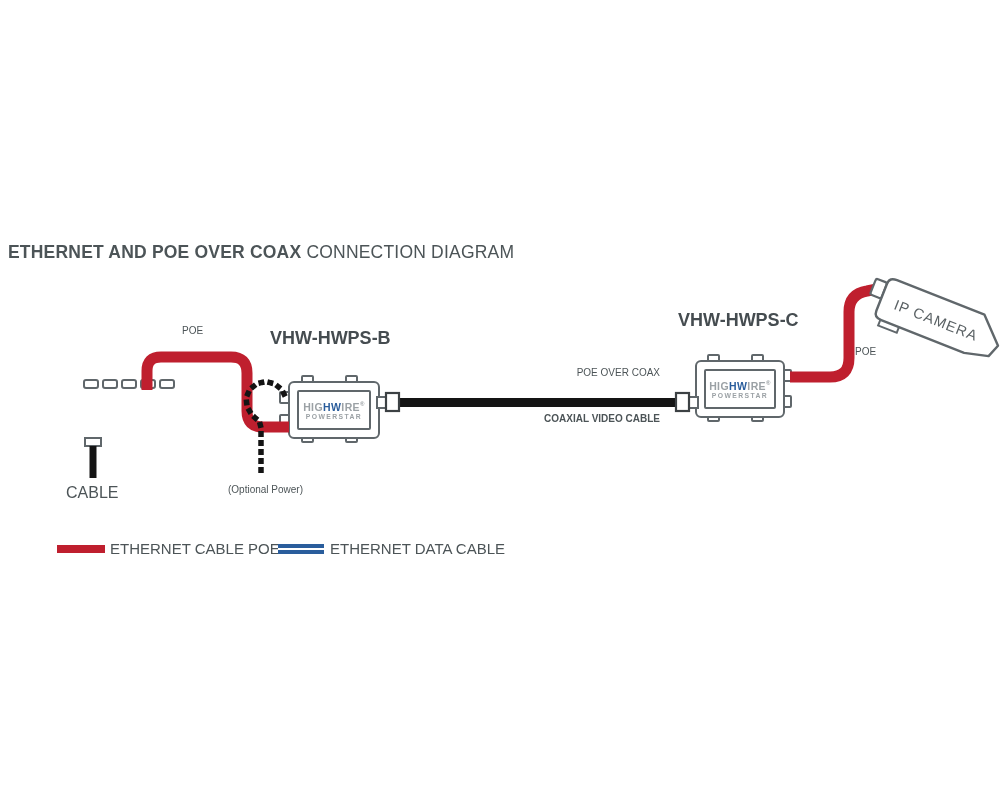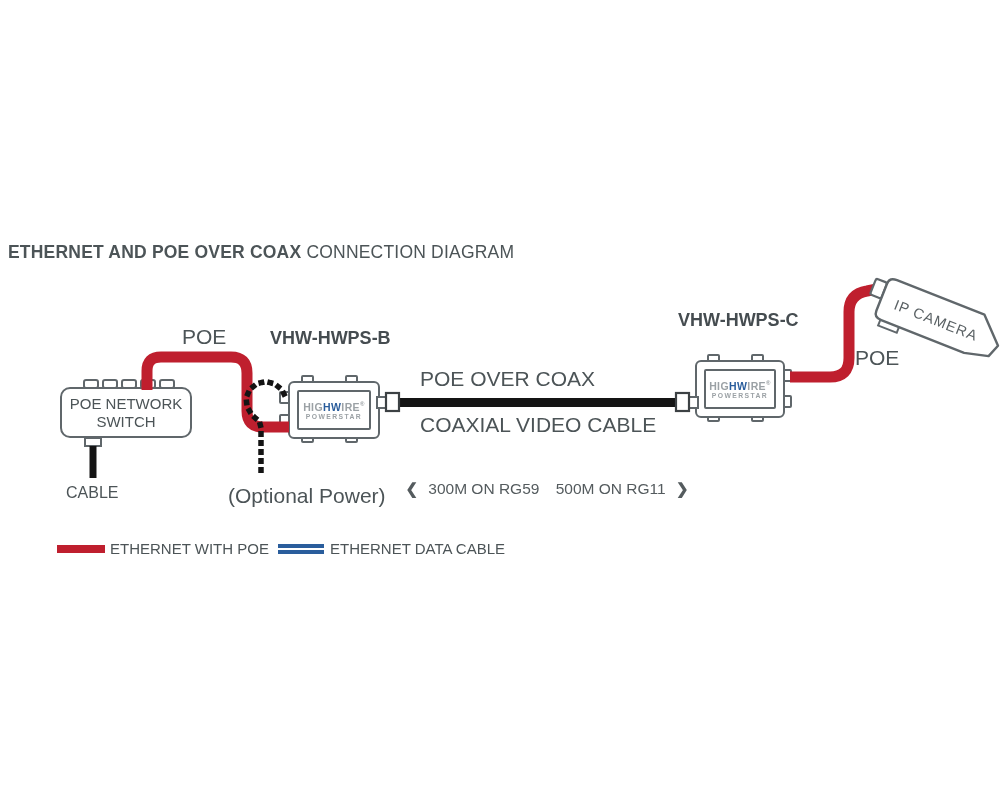--- a/index.html
+++ b/index.html
@@ -1,21 +1,21 @@
 <!DOCTYPE html>
 <html><head>
 <meta charset="utf-8">
 <style>
   html,body{margin:0;padding:0;background:#ffffff;}
   .stage{position:relative;width:1000px;height:800px;background:#fff;overflow:hidden;
          font-family:"Liberation Sans",sans-serif;color:#4c5457;}
   .abs{position:absolute;}
   .title{left:8px;top:242px;font-size:17.5px;letter-spacing:.2px;white-space:nowrap;}
   .title .b{font-weight:bold;}
-  .lbl{font-size:21px;white-space:nowrap;color:#4c5457;}
+  .lbl{font-size:10px;white-space:nowrap;color:#4c5457;}
   .dev-name{font-size:18px;font-weight:bold;white-space:nowrap;color:#454c50;}
   
   .outline-box{position:absolute;background:#fff;border:2.5px solid #60676b;box-sizing:border-box;}
   .switch-box{left:60px;top:387px;width:132px;height:51px;border-radius:10px;
               display:flex;flex-direction:column;align-items:center;justify-content:center;
               font-size:15px;line-height:18px;text-align:center;z-index:2;}
   .tab{position:absolute;background:#fff;border:2px solid #60676b;box-sizing:border-box;border-radius:3px;z-index:1;}
   .device{border-radius:6px;z-index:2;}
   .dev-inner{position:absolute;background:#fff;border:2px solid #60676b;box-sizing:border-box;border-radius:2px;
              display:flex;flex-direction:column;align-items:center;justify-content:center;z-index:3;}
@@ -26,41 +26,37 @@
   .logo2{font-size:6.8px;font-weight:bold;letter-spacing:1.4px;color:#9ba1a5;line-height:8px;white-space:nowrap;}
   
   .legend-red{left:57px;top:545px;width:48px;height:8px;}
   .legend-blue{left:278px;top:544px;width:46px;height:10px;background:#fff;box-sizing:border-box;
                border-top:4px solid #2a5d9c;border-bottom:4px solid #2a5d9c;}
   .legend-text{top:540px;font-size:15px;white-space:nowrap;color:#4c5457;}
   .dist{left:402px;top:480px;width:290px;text-align:center;font-size:15.5px;white-space:nowrap;color:#545b5e;}
   .dist .arrow{font-weight:bold;font-size:15px;color:#545b5e;}
   .dist .seg{margin:0 6px;}
   svg{position:absolute;left:0;top:0;z-index:4;}
-  .ctr{text-align:left;}
+  .ctr{text-align:right;}
 </style>
 </head>
 <body>
 
 <div class="stage">
 
   <div class="abs title">
     <span class="b">ETHERNET AND POE OVER COAX</span><span> CONNECTION DIAGRAM</span>
   </div>
 
   <div class="tab" style="left:83px;top:379px;width:16px;height:10px;"></div>
   <div class="tab" style="left:102px;top:379px;width:16px;height:10px;"></div>
   <div class="tab" style="left:121px;top:379px;width:16px;height:10px;"></div>
   <div class="tab" style="left:140px;top:379px;width:16px;height:10px;"></div>
   <div class="tab" style="left:159px;top:379px;width:16px;height:10px;"></div>
 
-  <div class="outline-box switch-box">
-    <div>POE NETWORK</div>
-    <div>SWITCH</div>
-  </div>
 
   <div class="tab" style="left:301px;top:375px;width:13px;height:9px;border-radius:2px;"></div>
   <div class="tab" style="left:345px;top:375px;width:13px;height:9px;border-radius:2px;"></div>
   <div class="tab" style="left:301px;top:434px;width:13px;height:9px;border-radius:2px;"></div>
   <div class="tab" style="left:345px;top:434px;width:13px;height:9px;border-radius:2px;"></div>
   <div class="tab" style="left:279px;top:391px;width:11px;height:13px;border-radius:2px;"></div>
   <div class="tab" style="left:279px;top:414px;width:11px;height:13px;border-radius:2px;"></div>
 
   <div class="outline-box device" style="left:288px;top:381px;width:92px;height:58px;"></div>
   <div class="dev-inner" style="left:297px;top:390px;width:74px;height:40px;">
@@ -107,30 +103,24 @@
       <text x="60" y="29" text-anchor="middle" font-family="Liberation Sans, sans-serif" font-size="14.5" letter-spacing="1" fill="#5a6164">IP CAMERA</text>
     </g>
 
     <path d="M 284,394 C 277,380 259,378 250,390 C 242,401 249,414 258,420 Q 261,424 261,431 V 477" fill="none" stroke="#141414" stroke-width="5.5" stroke-dasharray="0.5 8.5" stroke-linecap="square"></path>
   </svg>
 
   <div class="abs lbl" style="left:182px;top:325px;">POE</div>
   <div class="abs dev-name" style="left:270px;top:328px;">VHW-HWPS-B</div>
   <div class="abs dev-name" style="left:678px;top:310px;">VHW-HWPS-C</div>
   <div class="abs lbl ctr" style="left:420px;top:367px;width:240px;">POE OVER COAX</div>
-  <div class="abs lbl ctr" style="left:420px;top:413px;width:240px;">COAXIAL VIDEO CABLE</div>
+  <div class="abs lbl ctr" style="left:420px;top:413px;width:240px;font-weight:bold;">COAXIAL VIDEO CABLE</div>
   <div class="abs lbl" style="left:855px;top:346px;">POE</div>
   <div class="abs lbl" style="left:66px;top:484px;font-size:16px;">CABLE</div>
   <div class="abs lbl" style="left:180px;top:484px;margin-left:48px;">(Optional Power)</div>
 
-  <div class="abs dist">
-    <span class="arrow">❮</span>
-    <span class="seg">300M ON RG59</span>
-    <span class="seg">500M ON RG11</span>
-    <span class="arrow">❯</span>
-  </div>
 
   <div class="abs legend-red" style="background:#bf1f2e;"></div>
-  <div class="abs legend-text" style="left:110px;">ETHERNET WITH POE</div>
+  <div class="abs legend-text" style="left:110px;">ETHERNET CABLE POE</div>
   <div class="abs legend-blue"></div>
   <div class="abs legend-text" style="left:330px;">ETHERNET DATA CABLE</div>
 
 </div>
 
 </body></html>

